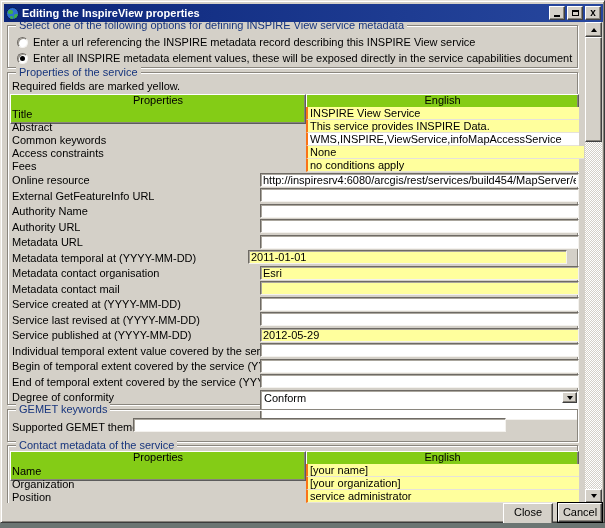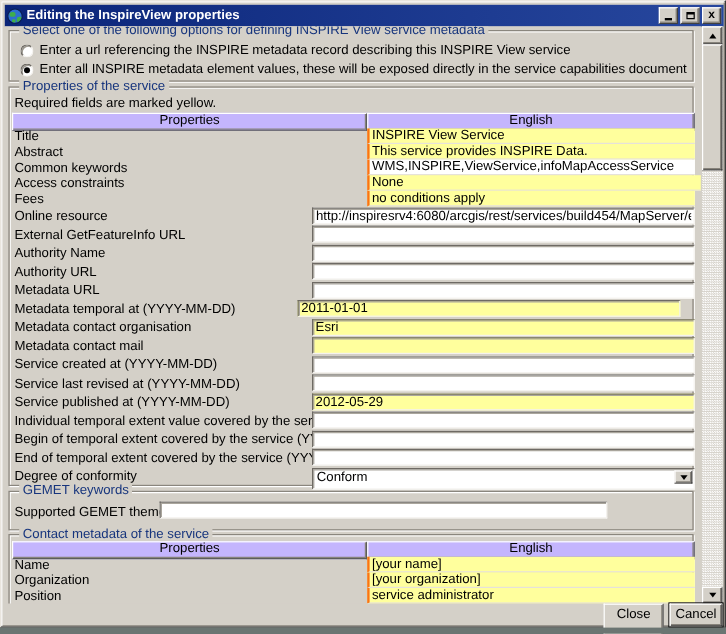--- a/index.html
+++ b/index.html
@@ -26,32 +26,32 @@
   .legend{position:absolute;top:-7px;left:8px;background:#d4d0c8;padding:0 3px;font-size:11px;color:#17357d;white-space:nowrap;}
 
   .lbl{position:absolute;font-size:11px;color:#000;white-space:nowrap;}
 
   .radio-row{position:absolute;left:13px;height:12px;display:flex;align-items:center;}
   .radio{width:11px;height:11px;border-radius:50%;background:#fff;border:1px solid;border-color:#6e6a64 #f4f2ee #f4f2ee #6e6a64;
     box-shadow:inset 1px 1px 0 #9b978e;box-sizing:border-box;position:relative;}
   .radio.sel::after{content:"";position:absolute;left:2px;top:2px;width:5px;height:5px;border-radius:50%;background:#000;}
   .radio-row span.rlbl{font-size:11px;margin-left:5px;}
 
-  .hdrcell{position:absolute;height:15px;background:#c4b5fd;border:1px solid;border-color:#fff #5c5c5c #5c5c5c #fff;
+  .hdrcell{position:absolute;height:30px;background:#84cc16;border:1px solid;border-color:#fff #5c5c5c #5c5c5c #fff;
     box-shadow:inset -1px -1px 0 #87837b;box-sizing:border-box;font-size:11px;text-align:center;line-height:11px;color:#000;}
 
   .cell-input{position:absolute;height:13px;border:none;border-left:2px solid #f97316;border-bottom:1px solid #e6e2da;
     font-size:11px;font-family:"Liberation Sans",sans-serif;padding:0 2px;box-sizing:border-box;background:#fff;outline:none;}
   .cell-input.req{background:#ffff9d;}
 
   .tinput{position:absolute;height:14px;background:#fff;border:1px solid;border-color:#6e6a64 #f4f2ee #f4f2ee #6e6a64;
     box-shadow:inset 1px 1px 0 #aaa69d;font-size:11px;font-family:"Liberation Sans",sans-serif;padding:0 2px;box-sizing:border-box;outline:none;}
   .tinput.req{background:#ffff9d;}
 
-  .combo{position:absolute;height:18px;background:#fff;border:1px solid;border-color:#6e6a64 #f4f2ee #f4f2ee #6e6a64;
+  .combo{position:absolute;height:30px;background:#fff;border:1px solid;border-color:#6e6a64 #f4f2ee #f4f2ee #6e6a64;
     box-shadow:inset 1px 1px 0 #aaa69d;box-sizing:border-box;font-size:11px;}
   .combo .combo-text{position:absolute;left:3px;top:1px;font-size:11px;}
   .combo .combo-btn{position:absolute;right:1px;top:1px;width:15px;height:11px;background:#d4d0c8;
     border:1px solid;border-color:#fff #404040 #404040 #fff;box-shadow:inset -1px -1px 0 #87837b;box-sizing:border-box;
     display:flex;align-items:center;justify-content:center;}
   .arrow-down{width:0;height:0;border-left:3px solid transparent;border-right:3px solid transparent;border-top:4px solid #000;}
   .arrow-up{width:0;height:0;border-left:3px solid transparent;border-right:3px solid transparent;border-bottom:4px solid #000;}
 
   
   .scrollbar{position:absolute;left:584px;top:21px;width:17px;height:481px;background:#e9e7e0;

